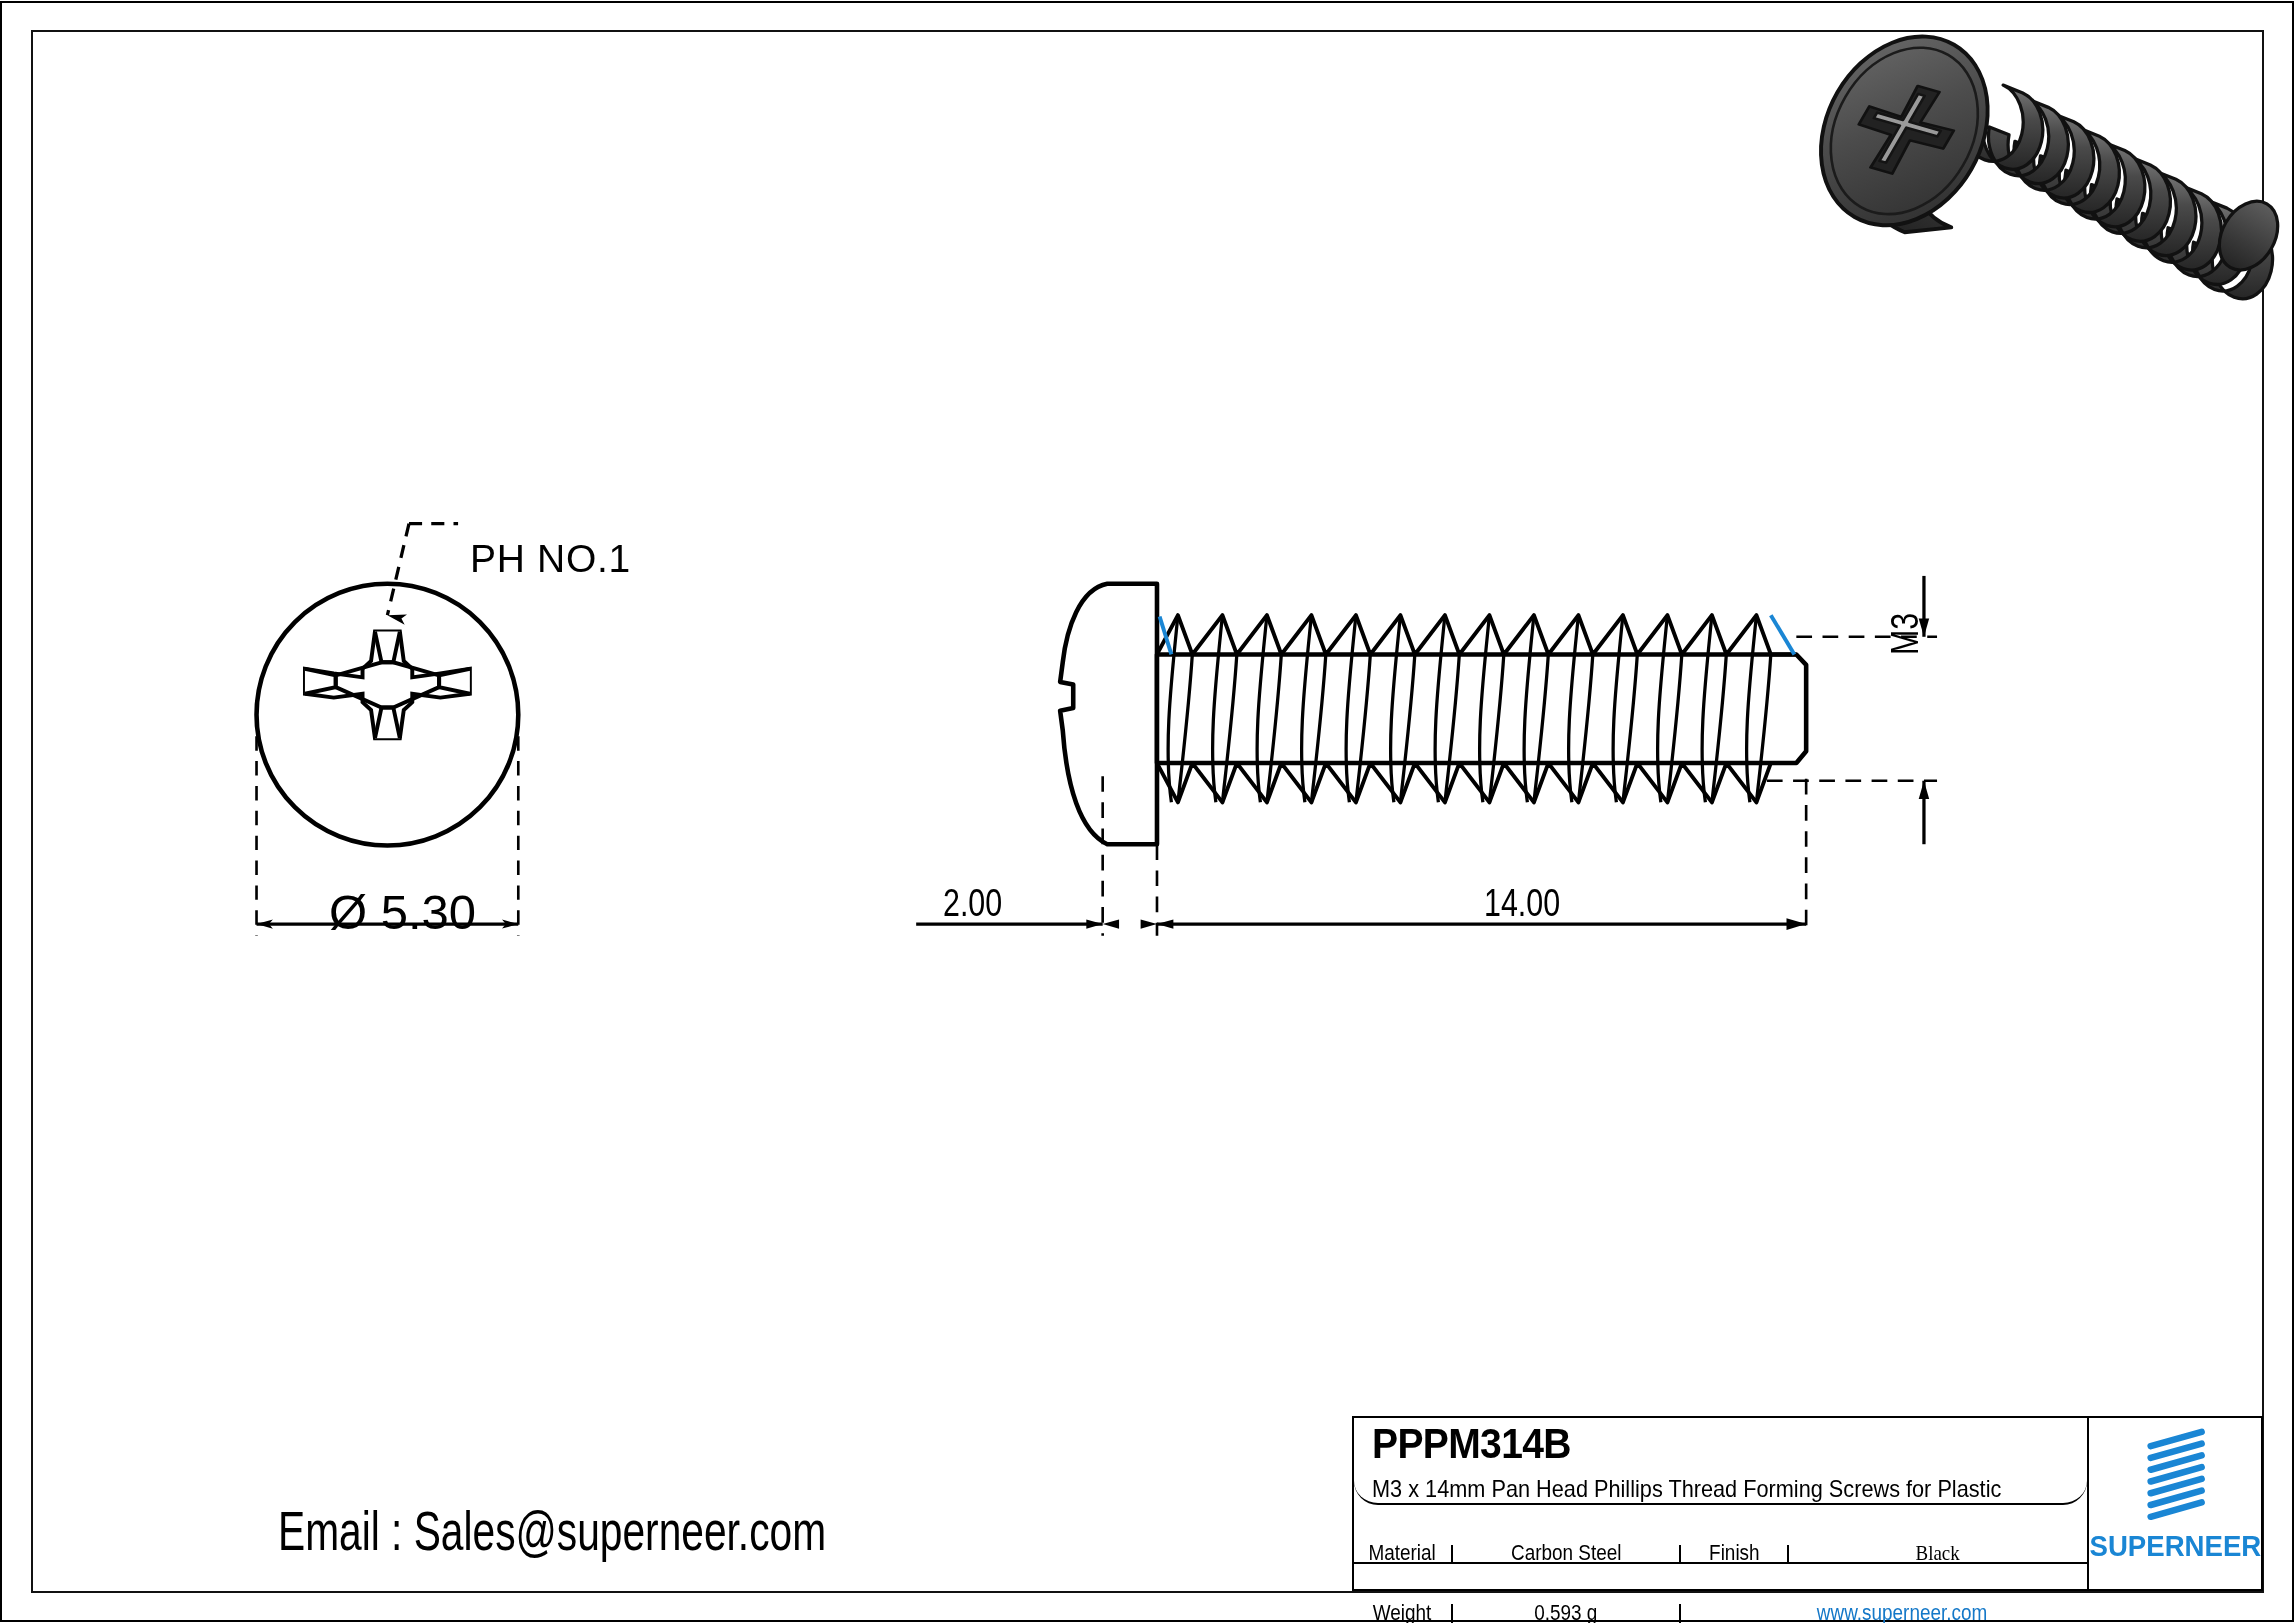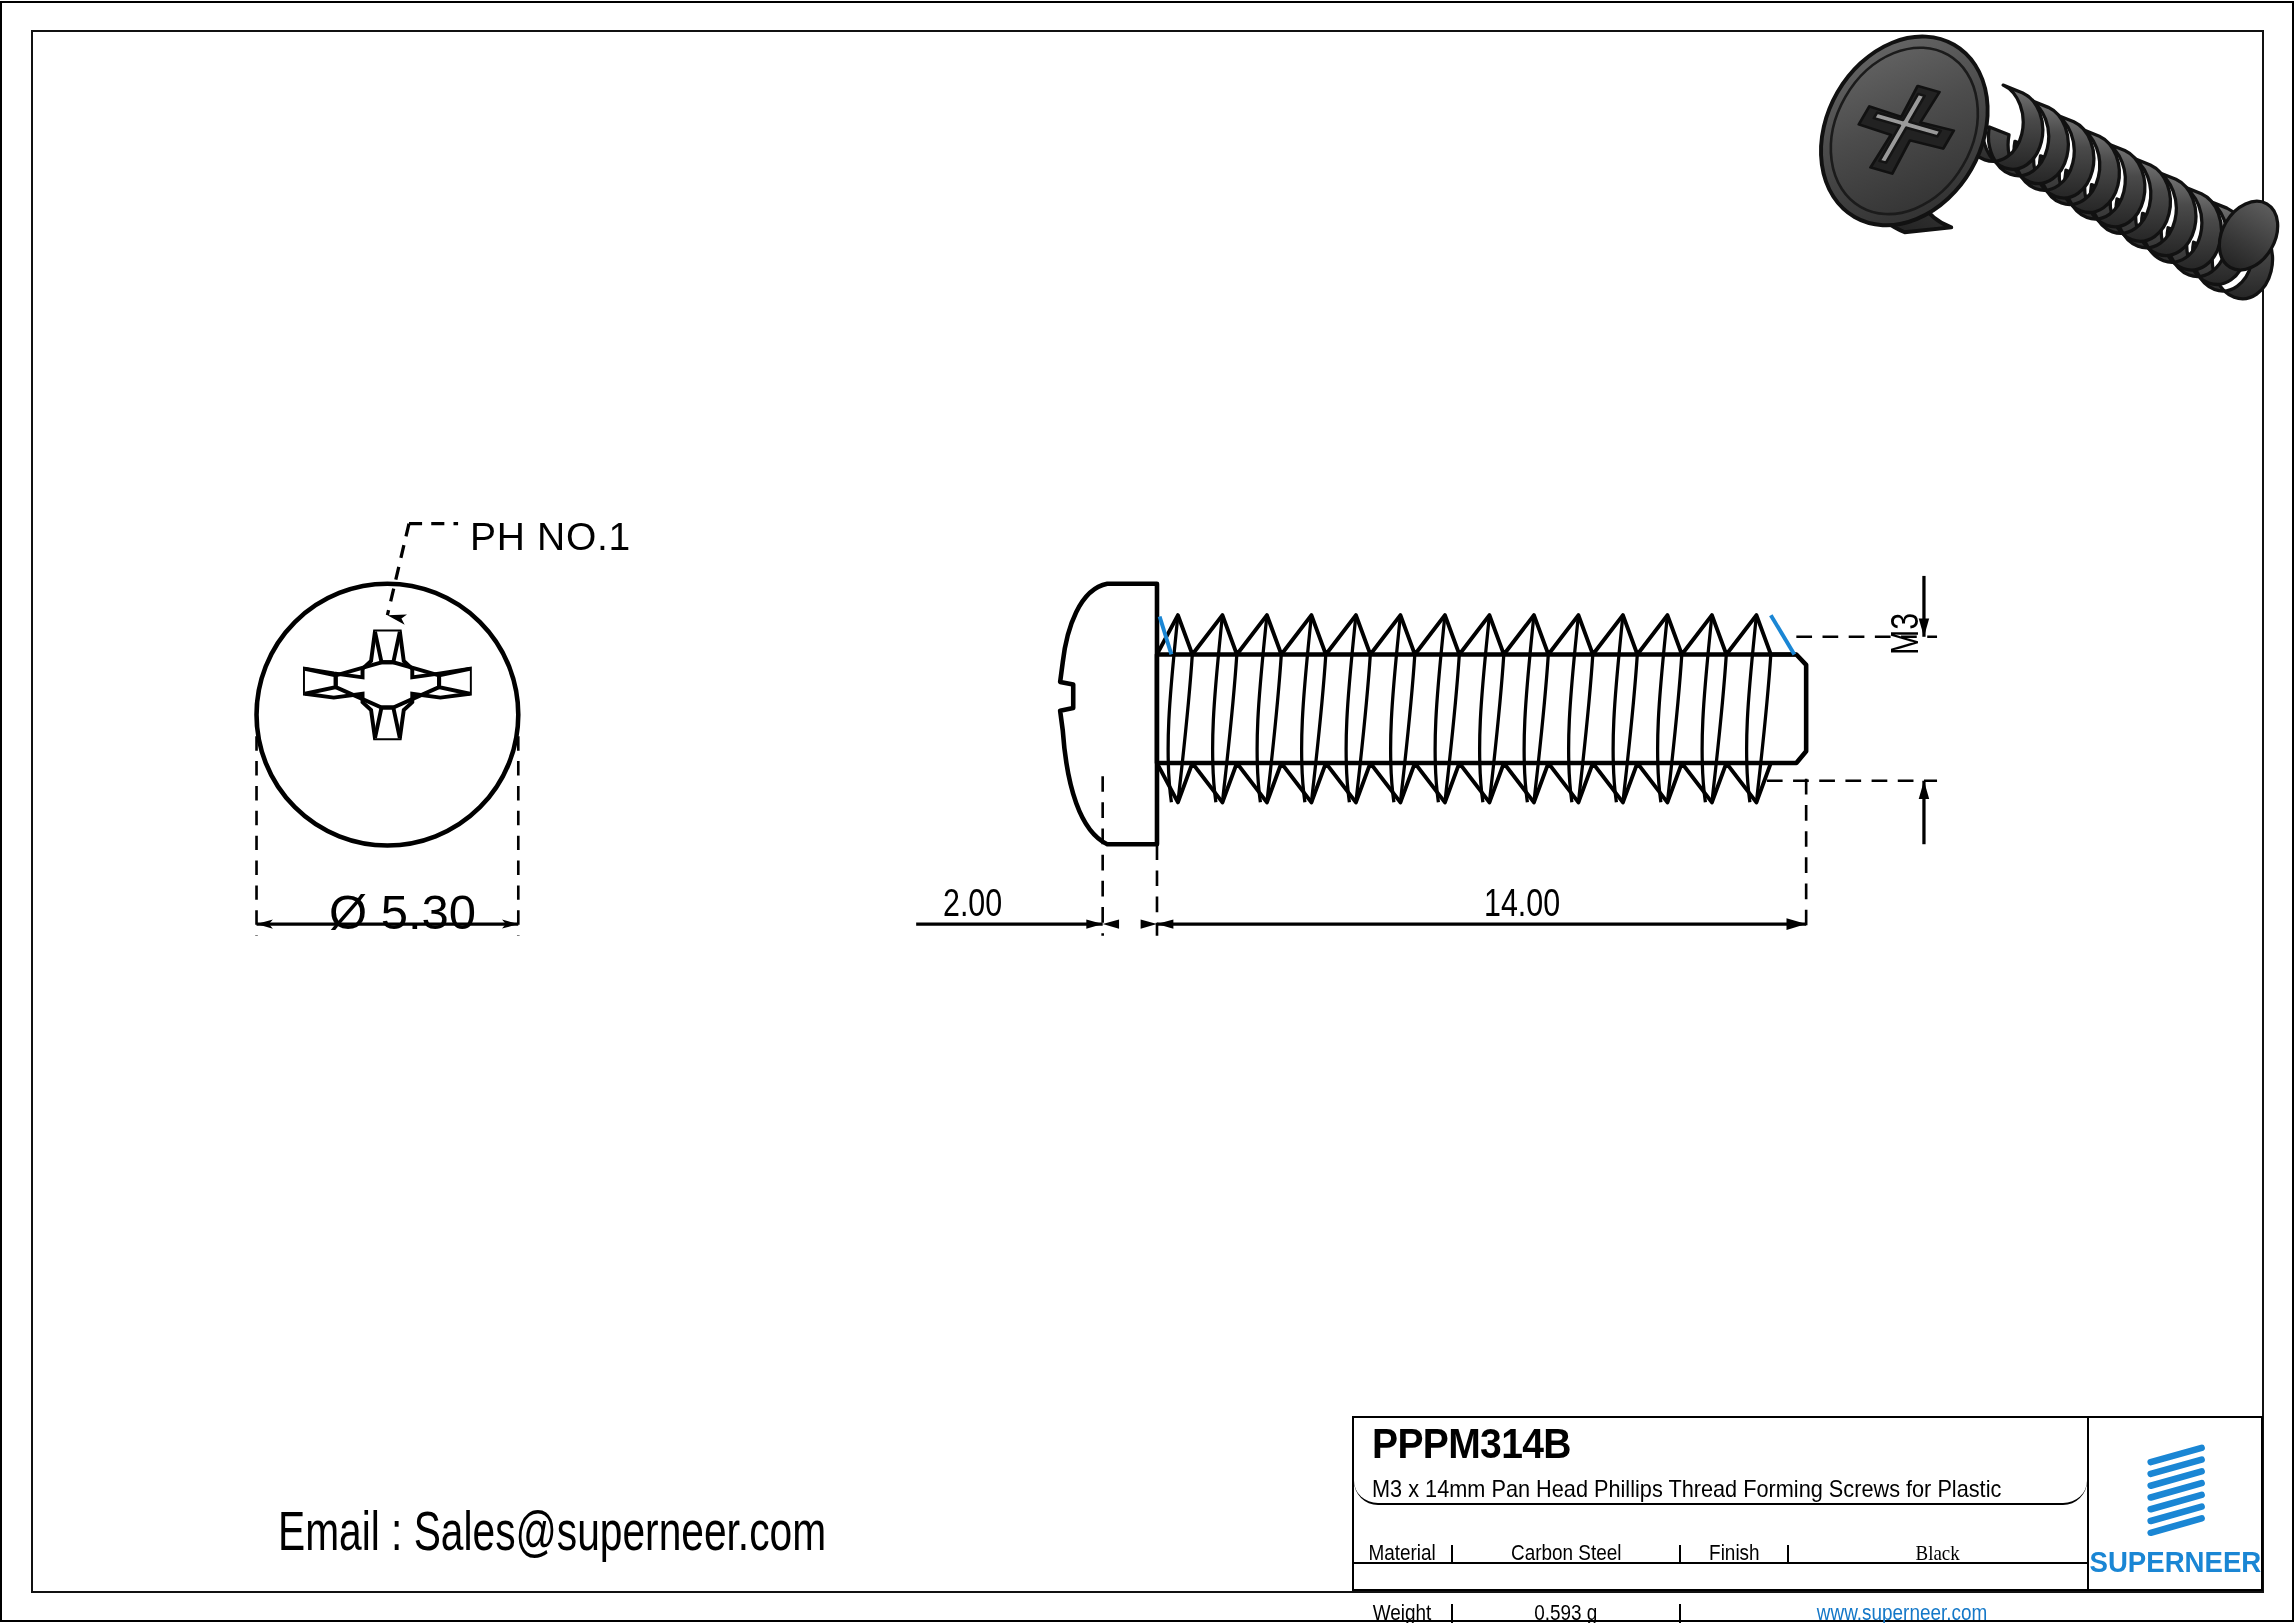--- a/index.html
+++ b/index.html
@@ -45,21 +45,21 @@
     pointer-events: none;
   }
   
   .dim-text {
     position: absolute;
     font-family: "Liberation Sans", sans-serif;
     color: #000000;
     white-space: nowrap;
   }
   #label-ph {
-    left: 470px; top: 515px;
+    left: 470px; top: 537px;
     font-size: 39px;
     letter-spacing: 0.7px;
   }
   #dim-dia {
     left: 329px; top: 884px;
     font-size: 49px;
   }
   #dim-head-h {
     left: 943px; top: 882px;
     font-size: 38px;
@@ -154,21 +154,21 @@
   .c-value2 { width: 298px; font-family: Liberation Serif, serif; }
   .c-url { width: 406px; color: #1478c8; padding-left: 36px; }
   .shrink { }
   .shrink > span { display:inline-block; transform: scaleX(0.86); }
   #tb-right {
     width: 172px;
     display: flex;
     flex-direction: column;
     align-items: center;
     justify-content: flex-start;
-    padding-top: 22px;
+    padding-top: 6px;
     box-sizing: border-box;
   }
   #logo-mark {
     width: 79px; height: 98px;
   }
   #logo-word {
     margin-top: 6.5px;
     font-size: 30px;
     font-weight: bold;
     color: #1a86d4;

